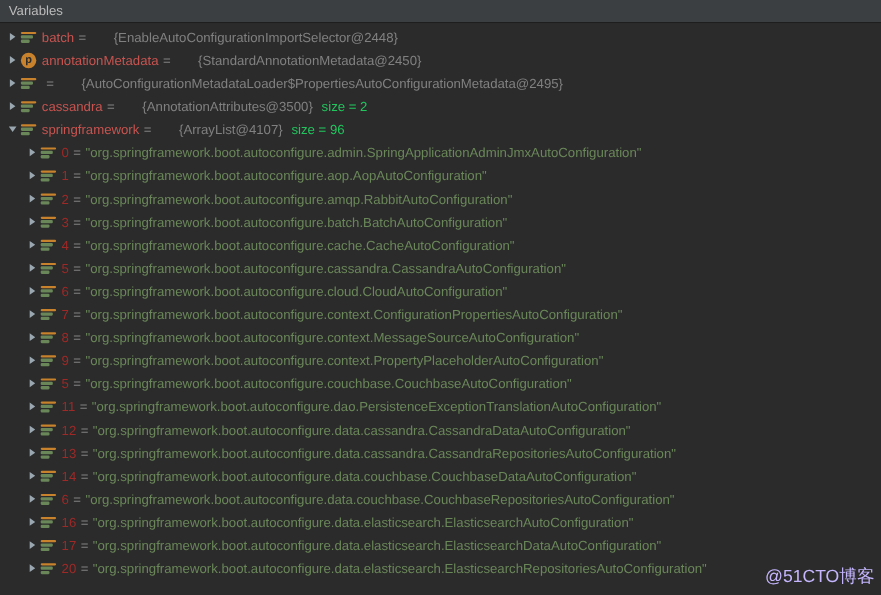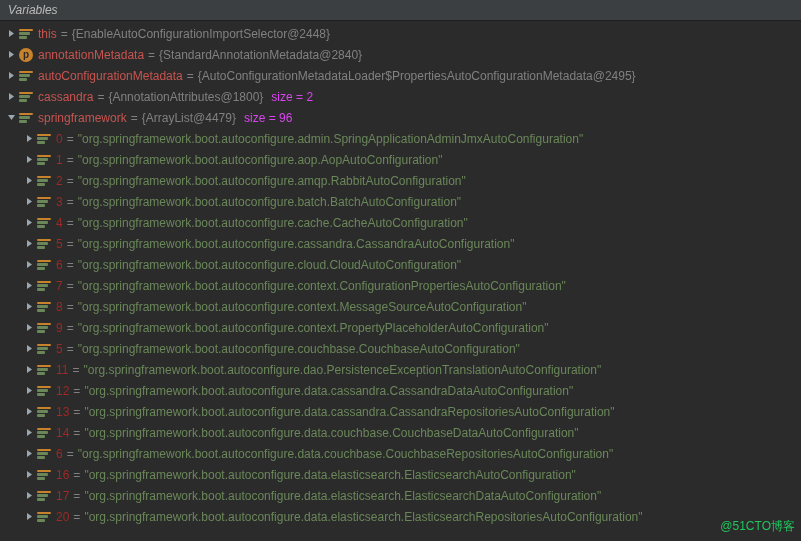--- a/index.html
+++ b/index.html
@@ -12,21 +12,20 @@
     height: 541px;
     overflow: hidden;
     position: relative;
   }
   .panel-header {
     background: #3c3f41;
     border-bottom: 1px solid #1e1e1e;
     padding: 3px 8px;
     font-size: 12px;
     color: #bbbbbb;
-    font-style: italic;
   }
   .tree {
     padding: 2px 0 0 0;
   }
   .row {
     display: flex;
     align-items: center;
     height: 21px;
     white-space: nowrap;
     padding-left: 4px;
@@ -60,28 +59,28 @@
   .obj-icon .bar:nth-child(3){ background:#6a8759; width:60%; margin-bottom:0;}
   .p-icon {
     width: 14px; height: 14px; border-radius: 50%;
     background: #c9822c;
     display:flex;align-items:center;justify-content:center;
     color:#2b2b2b;font-weight:bold;font-size:10px;
   }
   .name { color: #c75450; }
   .name-cfg { color: #9e2927; }
   .eq { color: #808080; margin: 0 4px; }
-  .val-brace { color: #808080; }
-  .sizetxt { color: #d946ef; }
+  .val-brace { color: #808080; margin-left: 21px; }
+  .sizetxt { color: #22c55e; }
   .strq { color: #6a8759; }
   .watermark {
     position: absolute;
     right: 6px; bottom: 6px;
-    color: #22c55e;
-    font-size: 12px;
+    color: #c4b5fd;
+    font-size: 16px;
   }
 </style>
 </head>
 <body>
 
 <div class="panel-header">Variables</div>
 
 <div class="tree" id="tree">
     <div class="row">
       <span class="indent" style="width:2px"></span>
@@ -90,93 +89,92 @@
           <polygon points="2,1 7,4.5 2,8" fill="#9aa7b0"></polygon>
         </svg>
       </span>
       <span class="icon-slot">
         <span class="obj-icon">
           <span class="bar"></span>
           <span class="bar"></span>
           <span class="bar"></span>
         </span>
       </span>
-      <span class="name">this</span>
+      <span class="name">batch</span>
       <span class="eq">=</span>
       <span class="val-brace">{EnableAutoConfigurationImportSelector@2448}</span>
     </div>
     <div class="row">
       <span class="indent" style="width:2px"></span>
       <span class="arrow">
         <svg width="9" height="9" viewBox="0 0 9 9">
           <polygon points="2,1 7,4.5 2,8" fill="#9aa7b0"></polygon>
         </svg>
       </span>
       <span class="icon-slot">
         <span class="p-icon">p</span>
       </span>
       <span class="name">annotationMetadata</span>
       <span class="eq">=</span>
-      <span class="val-brace">{StandardAnnotationMetadata@2840}</span>
+      <span class="val-brace">{StandardAnnotationMetadata@2450}</span>
     </div>
     <div class="row">
       <span class="indent" style="width:2px"></span>
       <span class="arrow">
         <svg width="9" height="9" viewBox="0 0 9 9">
           <polygon points="2,1 7,4.5 2,8" fill="#9aa7b0"></polygon>
         </svg>
       </span>
       <span class="icon-slot">
         <span class="obj-icon">
           <span class="bar"></span>
           <span class="bar"></span>
           <span class="bar"></span>
         </span>
       </span>
-      <span class="name">autoConfigurationMetadata</span>
       <span class="eq">=</span>
       <span class="val-brace">{AutoConfigurationMetadataLoader$PropertiesAutoConfigurationMetadata@2495}</span>
     </div>
     <div class="row">
       <span class="indent" style="width:2px"></span>
       <span class="arrow">
         <svg width="9" height="9" viewBox="0 0 9 9">
           <polygon points="2,1 7,4.5 2,8" fill="#9aa7b0"></polygon>
         </svg>
       </span>
       <span class="icon-slot">
         <span class="obj-icon">
           <span class="bar"></span>
           <span class="bar"></span>
           <span class="bar"></span>
         </span>
       </span>
       <span class="name">cassandra</span>
       <span class="eq">=</span>
-      <span class="val-brace">{AnnotationAttributes@1800}</span>
+      <span class="val-brace">{AnnotationAttributes@3500}</span>
       <span class="eq">  </span>
       <span class="sizetxt">size = 2</span>
     </div>
     <div class="row">
       <span class="indent" style="width:2px"></span>
       <span class="arrow">
         <svg width="9" height="9" viewBox="0 0 9 9">
           <polygon points="1,2 8,2 4.5,7" fill="#9aa7b0"></polygon>
         </svg>
       </span>
       <span class="icon-slot">
         <span class="obj-icon">
           <span class="bar"></span>
           <span class="bar"></span>
           <span class="bar"></span>
         </span>
       </span>
       <span class="name">springframework</span>
       <span class="eq">=</span>
-      <span class="val-brace">{ArrayList@4479}</span>
+      <span class="val-brace">{ArrayList@4107}</span>
       <span class="eq">  </span>
       <span class="sizetxt">size = 96</span>
     </div>
     <div class="row">
       <span class="indent" style="width:20px"></span>
       <span class="arrow">
         <svg width="9" height="9" viewBox="0 0 9 9">
           <polygon points="2,1 7,4.5 2,8" fill="#9aa7b0"></polygon>
         </svg>
       </span>

